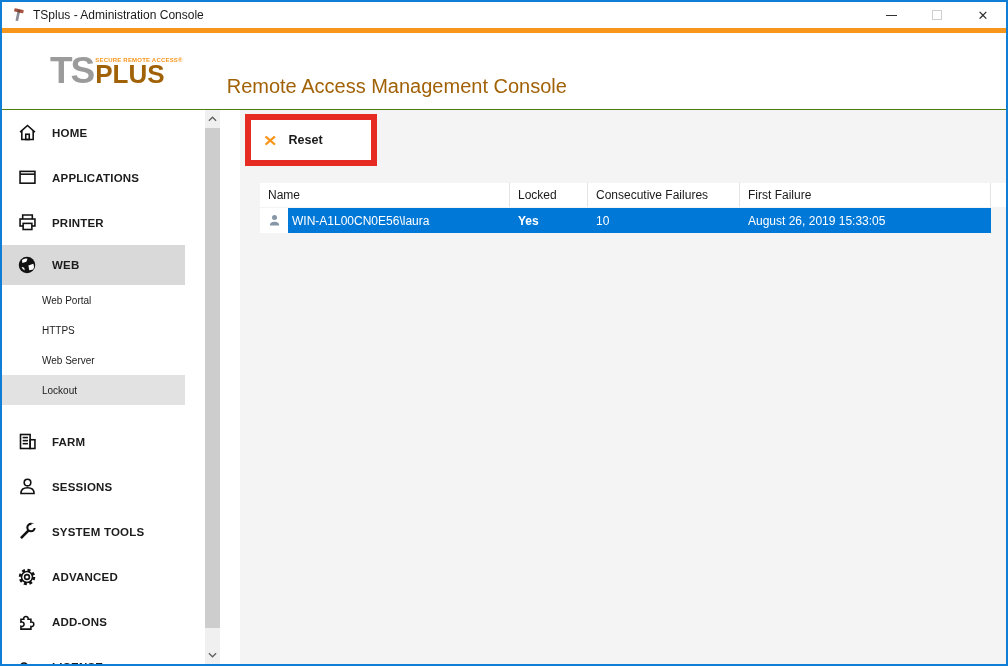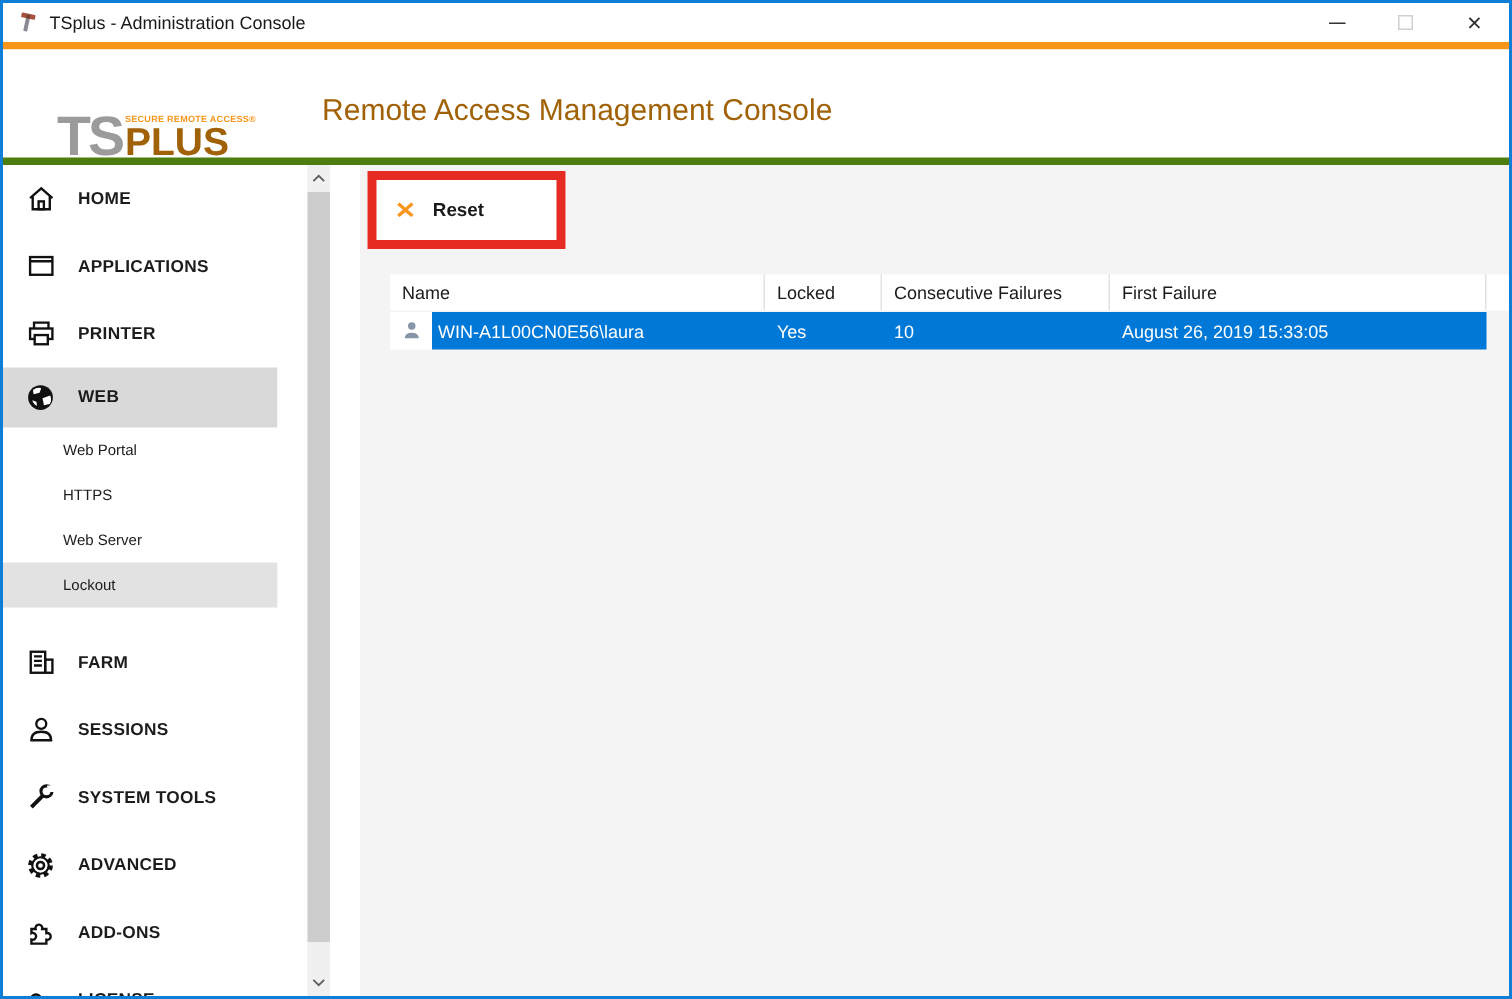--- a/index.html
+++ b/index.html
@@ -23,22 +23,22 @@
   .win-btns { margin-left: auto; display: flex; height: 100%; }
   .win-btn { width: 46px; height: 100%; display: flex; align-items: center; justify-content: center; }
   .min-glyph { width: 11px; border-top: 1px solid #333; display: block; }
   .max-glyph { width: 10px; height: 10px; border: 1px solid #cfcfcf; display: block; }
   .close-glyph { font-size: 13px; color: #333; line-height: 1; }
 
   .orange-bar { height: 5px; background: #f8961c; flex: 0 0 auto; }
 
   
   .header {
-    height: 77px; background: #fff; display: flex; 
-    border-bottom: 5px solid #4d7c0f; flex: 0 0 auto;
+    height: 77px; background: #fff; display: flex; align-items: center;
+    border-bottom: 1px solid #4d7c0f; flex: 0 0 auto; padding-left: 12px;
   }
   .logo { margin-left: 36px; display: flex; align-items: flex-end; }
   .logo-ts { font-size: 37px; font-weight: bold; color: #9b9b9b; letter-spacing: -2px; line-height: 0.75; }
   .logo-right { display: flex; flex-direction: column; margin-left: 2px; }
   .logo-tagline { font-size: 6px; font-weight: bold; color: #f8961c; letter-spacing: 0.2px; white-space: nowrap; }
   .logo-plus { font-size: 26px; font-weight: bold; color: #a16207; letter-spacing: 0px; line-height: 0.85; }
   .header-title { margin-left: 44px; font-size: 20px; color: #a16207; margin-top: 30px; }
 
   
   .app-body { display: flex; flex: 1 1 auto; overflow: hidden; gap: 20px; }
@@ -83,21 +83,21 @@
   .th-name { width: 250px; }
   .th-locked { width: 78px; }
   .th-cf { width: 152px; }
   .th-ff { width: 251px; }
   .th-blank { width: 39px; border-right: none; }
   .trow { display: flex; height: 25px; margin-top: 1px; }
   .icon-cell { width: 28px; background: #fff; display: flex; align-items: center; justify-content: center; flex: 0 0 auto; }
   .row-selected { display: flex; width: 703px; background: #0078d7; color: #fff; }
   .cell { display: flex; align-items: center; height: 100%; }
   .cell-name { width: 222px; padding-left: 4px; }
-  .cell-locked { width: 78px; padding-left: 8px; }
+  .cell-locked { width: 78px; padding-left: 8px; font-weight: bold; }
   .cell-cf { width: 152px; padding-left: 8px; }
   .cell-ff { width: 251px; padding-left: 8px; }
 
   svg { display: block; }
 </style>
 </head>
 <body>
 
 <div class="window">
 

